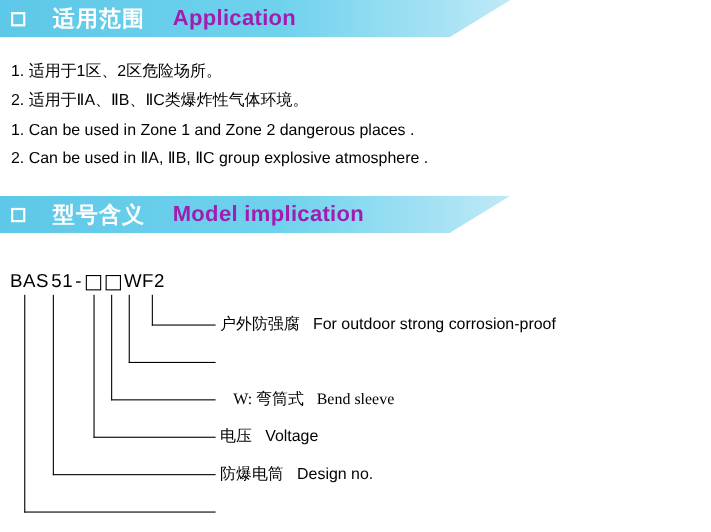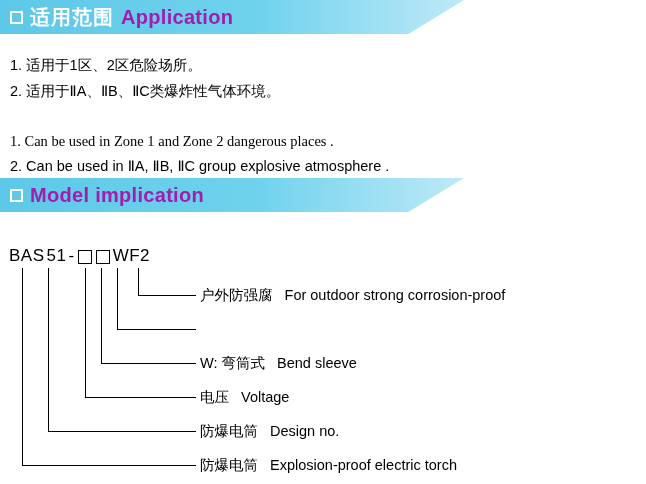--- a/index.html
+++ b/index.html
@@ -31,21 +31,21 @@
     background: linear-gradient(to right, #5ec8e8 0%, #6fd2ed 55%, #bfe9f7 100%);
     clip-path: polygon(0 0, 100% 0, 88% 100%, 0 100%);
   }
   .banner-inner {
     position: absolute;
     left: 10px;
     top: 0;
     height: 34px;
     display: flex;
     align-items: center;
-    gap: 7px;
+    gap: 25px;
     white-space: nowrap;
   }
   .sq {
     display: inline-block;
     width: 13px;
     height: 13px;
     border: 2px solid #ffffff;
     box-sizing: border-box;
     background: transparent;
   }
@@ -73,22 +73,21 @@
     font-size: 14.5px;
     line-height: 26px;
     white-space: nowrap;
   }
   .line-en {
     font-size: 14.5px;
     line-height: 25px;
     white-space: nowrap;
   }
   .gap-en {
-    margin-top: 25px;
-    font-family: Liberation Serif, serif;
+    margin-top: 3px;
   }
 
   
   .header2 {
     position: absolute;
     left: 0;
     top: 178px;
     width: 646px;
   }
 
@@ -160,20 +159,21 @@
   <div class="line-cn">2. 适用于ⅡA、ⅡB、ⅡC类爆炸性气体环境。</div>
   <div class="line-en gap-en">1. Can be used in Zone 1 and Zone 2 dangerous places .</div>
   <div class="line-en">2. Can be used in ⅡA, ⅡB, ⅡC group explosive atmosphere .</div>
 </div>
 
 <div class="header2">
   <div class="section-header">
     <div class="banner"></div>
     <div class="banner-inner">
       <span class="sq"></span>
+      <span class="hdr-cn">型号含义</span>
       <span class="hdr-en">Model implication</span>
     </div>
   </div>
 </div>
 
 <div class="model-block">
 
   <div class="code-row">
     <span class="code-seg">BAS</span>
     <span class="code-seg">51</span>
@@ -188,39 +188,35 @@
   <div class="label" style="left:200px; top:55px;">
     <span class="cn">户外防强腐</span>
     <span class="en" style="margin-left: 8px;">For outdoor strong corrosion-proof</span>
   </div>
 
   <div class="vline" style="left:117px; top:36px; height:62px;"></div>
   <div class="hline" style="left:117px; top:97px; width:79px;"></div>
 
   <div class="vline" style="left:101px; top:36px; height:96px;"></div>
   <div class="hline" style="left:101px; top:131px; width:95px;"></div>
-  <div class="label" style="left:200px; top:123px;">
+  <div class="label" style="left:212px; top:123px;font-family:Liberation Serif, serif;">
     <span class="cn">W:  弯筒式</span>
     <span class="en" style="margin-left: 8px;">Bend sleeve</span>
   </div>
 
   <div class="vline" style="left:85px; top:36px; height:130px;"></div>
   <div class="hline" style="left:85px; top:165px; width:111px;"></div>
   <div class="label" style="left:200px; top:157px;">
     <span class="cn">电压</span>
     <span class="en" style="margin-left: 8px; text-align: right;">Voltage</span>
   </div>
 
   <div class="vline" style="left:48px; top:36px; height:164px;"></div>
   <div class="hline" style="left:48px; top:199px; width:148px;"></div>
   <div class="label" style="left:200px; top:191px;">
     <span class="cn">防爆电筒</span>
     <span class="en" style="margin-left: 8px;">Design no.</span>
   </div>
 
   <div class="vline" style="left:22px; top:36px; height:198px;"></div>
   <div class="hline" style="left:22px; top:233px; width:174px;"></div>
-  <div class="label" style="left:200px; top:225px;">
-    <span class="cn">防爆电筒</span>
-    <span class="en" style="margin-left: 8px;">Explosion-proof electric torch</span>
-  </div>
 
 </div>
 
 </body></html>

